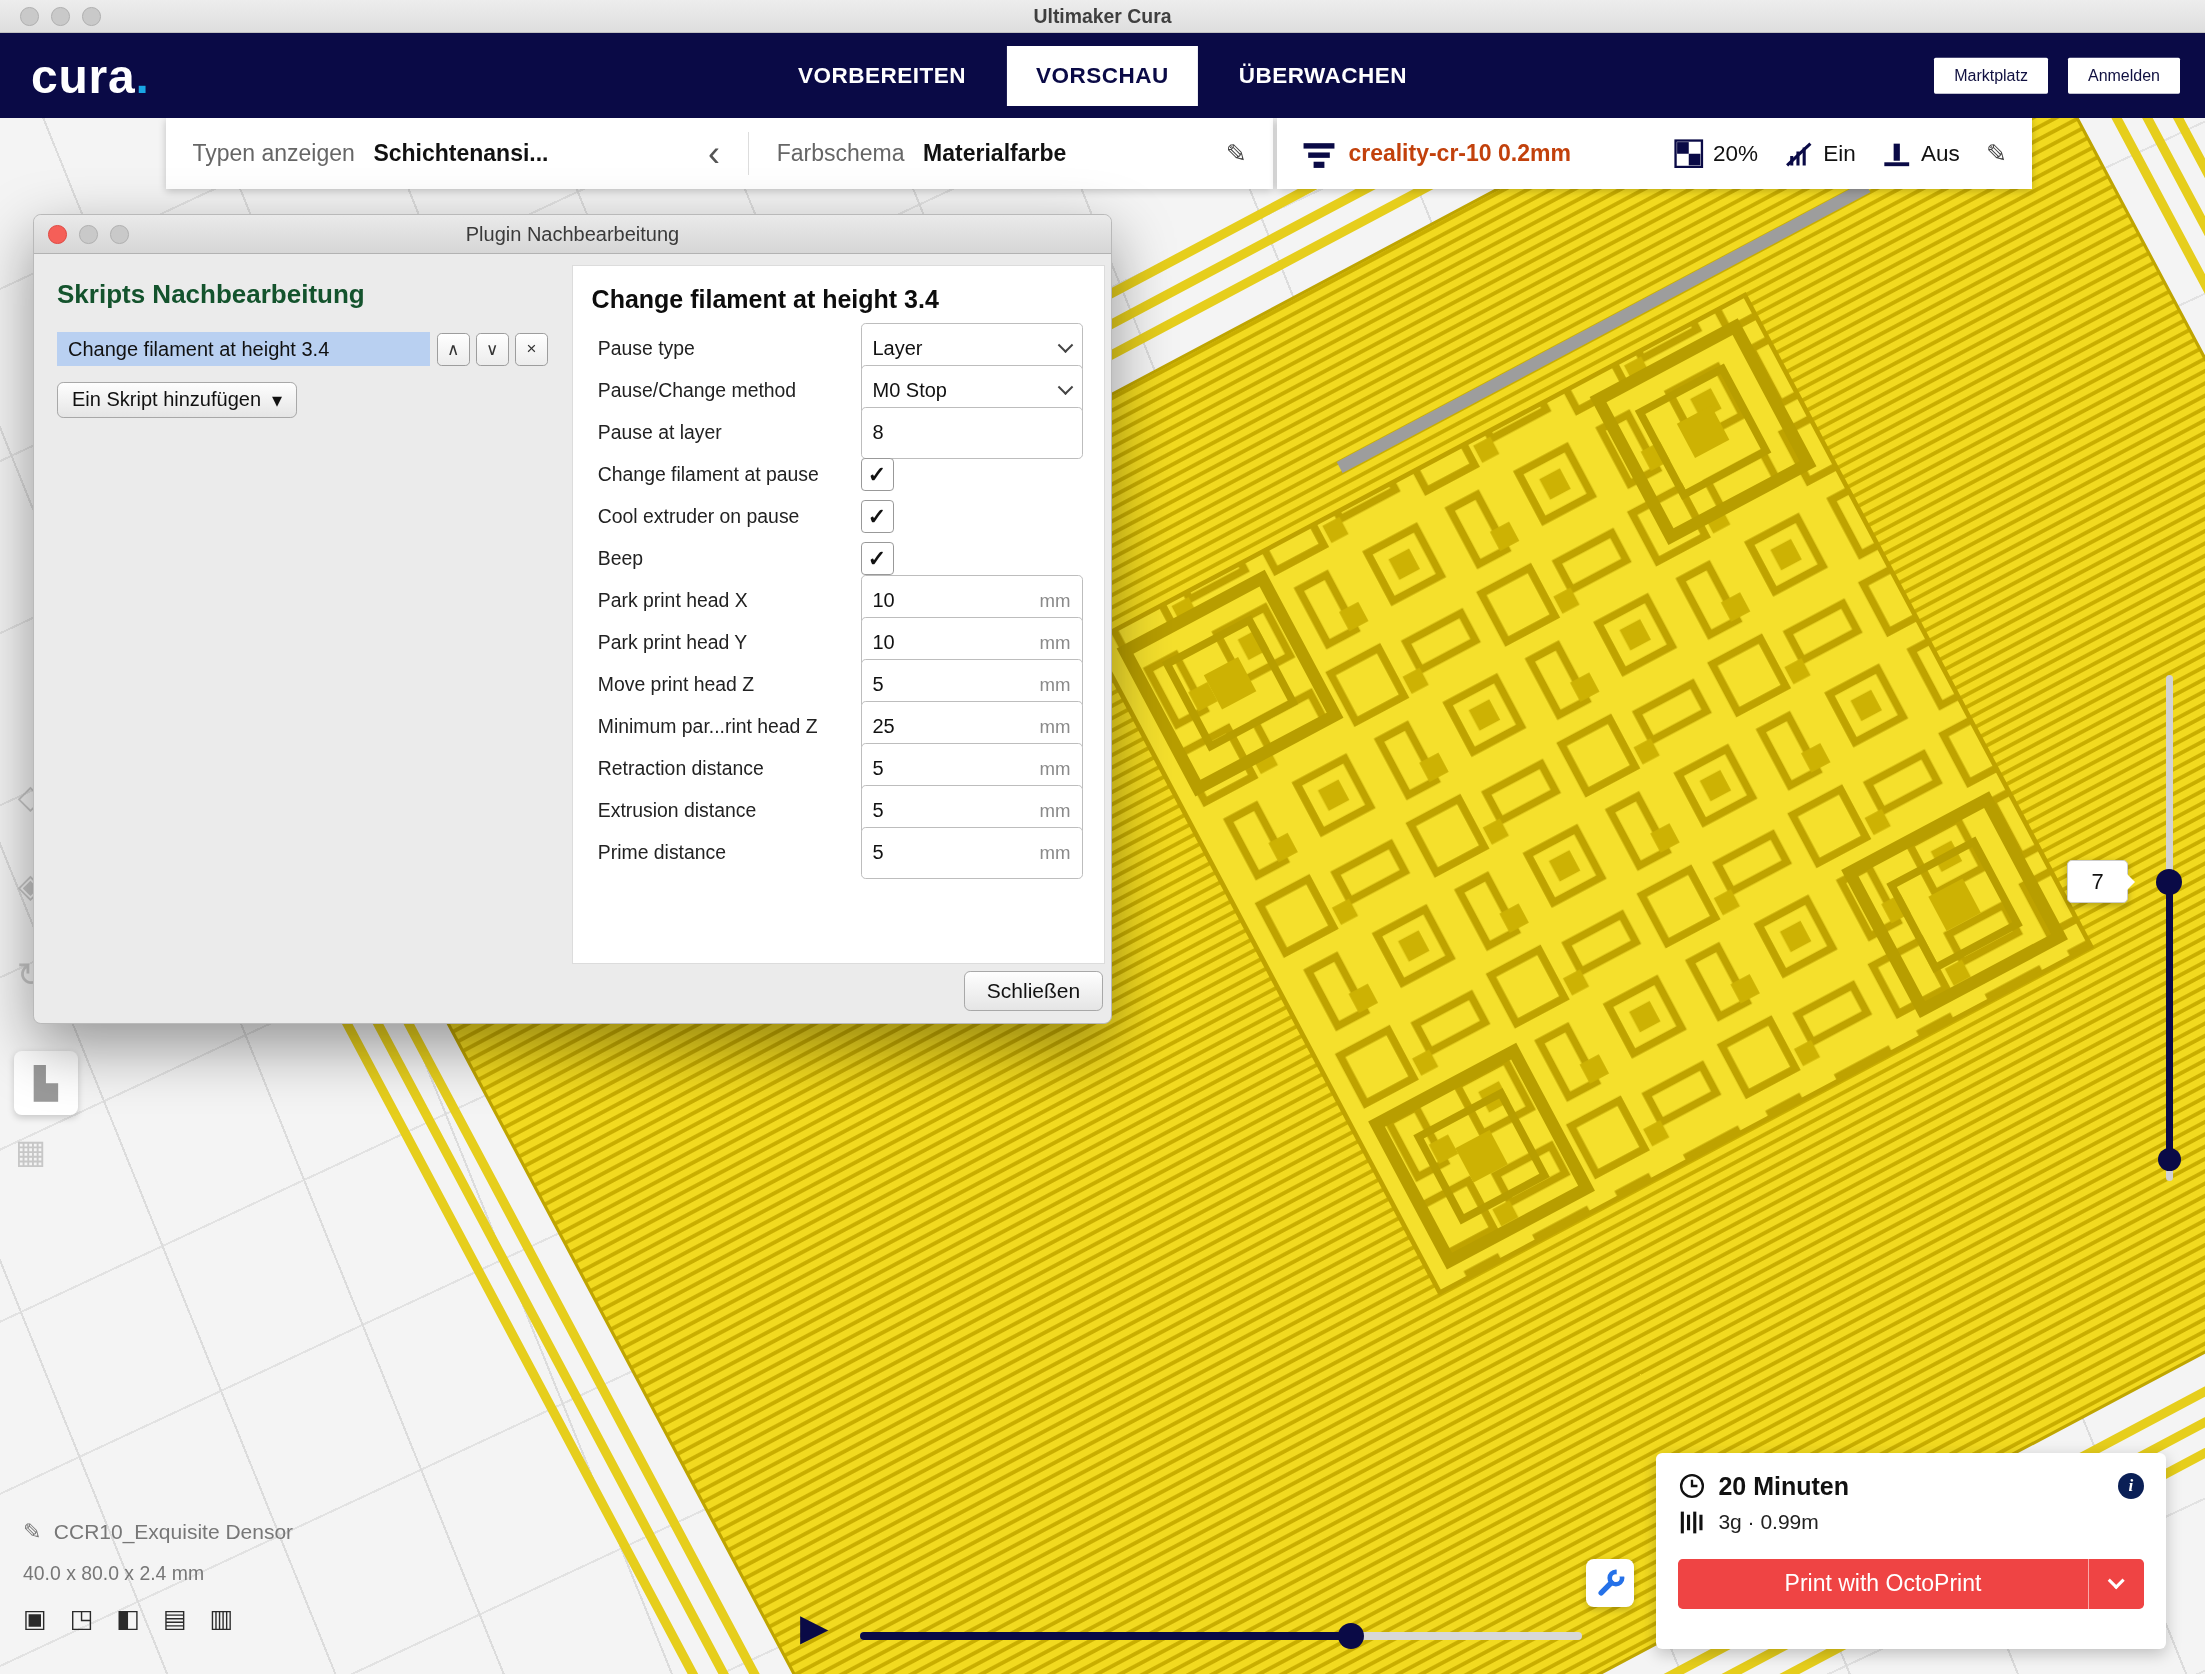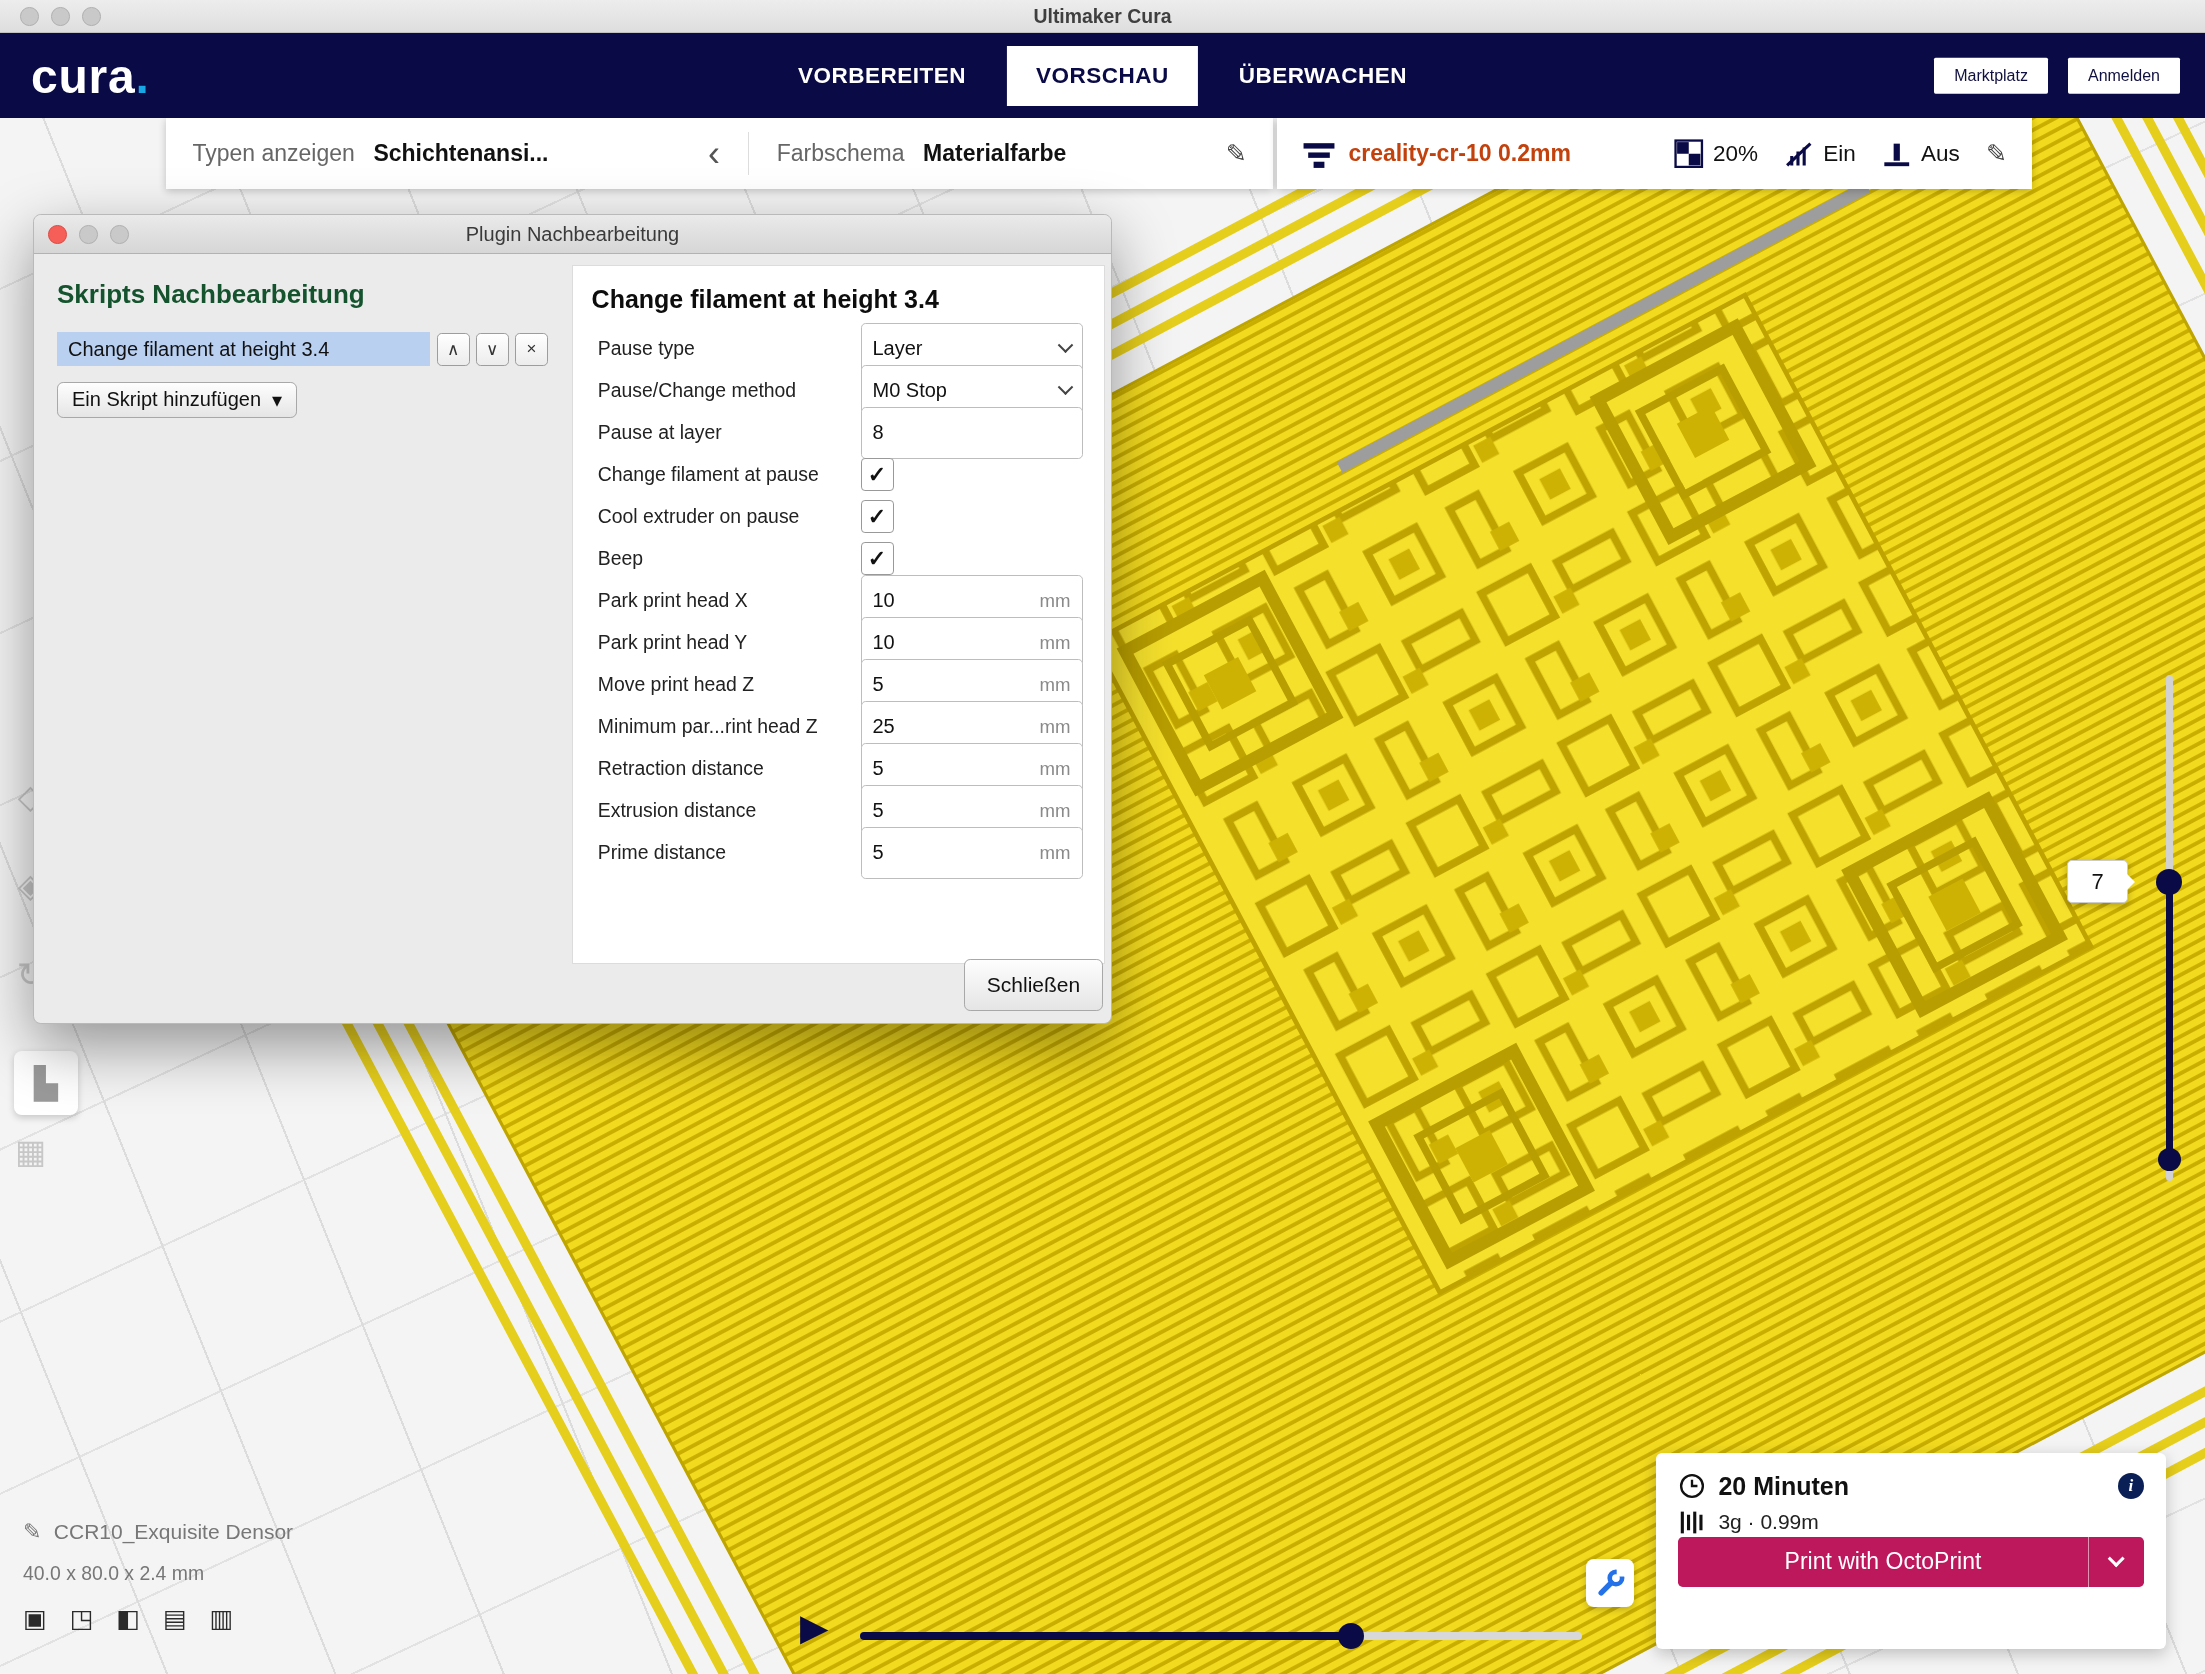--- a/index.html
+++ b/index.html
@@ -84,21 +84,21 @@
   .field-label { width:272px; font-size:19.4px; color:#222; padding-left:9.3px;
     white-space:nowrap; overflow:hidden; }
   .control { width:222px; height:52px; border:1.6px solid #bdbdbd; border-radius:4.7px; background:#fff;
     display:flex; align-items:center; padding:0 11px; font-size:20px; color:#111; }
   .control.nob { border:none; background:transparent; padding:0; }
   .sel-chev { width:11px; height:11px; border-right:2.3px solid #444; border-bottom:2.3px solid #444;
     transform:rotate(45deg) translate(-2.3px,-2.3px); margin-left:auto; }
   .unit { margin-left:auto; color:#8a8a8a; font-size:18.6px; }
   .checkbox { width:33px; height:33px; border:1.6px solid #999; border-radius:3.9px; background:#fff;
     display:flex; align-items:center; justify-content:center; font-size:22px; font-weight:700; color:#111; }
-  .close-btn { position:absolute; right:7.8px; bottom:12.4px; height:52px; padding:0 22px;
+  .close-btn { position:absolute; right:7.8px; bottom:12.4px; height:40px; padding:0 22px;
     background:linear-gradient(#fefefe,#e5e5e5); border:0.8px solid #a8a8a8; border-radius:6.2px;
     font-size:21px; color:#111; display:flex; align-items:center; }
 
   
   .layer-track { position:absolute; left:2166px; top:675px; width:7px; height:506px; background:#d2d2d2;
     border-radius:3.9px; z-index:20; }
   .layer-range { position:absolute; left:2166px; top:881px; width:7px; height:280px; background:#0a0a46;
     border-radius:3.9px; z-index:21; }
   .layer-handle { position:absolute; border-radius:50%; background:#0a0a46; z-index:22; }
   .layer-handle.top { left:2156px; top:869px; width:26.4px; height:26.4px; }
@@ -125,21 +125,21 @@
 
   
   .info-card { position:absolute; left:1656px; top:1453px; width:510px; height:196px; background:#fff;
     border-radius:6.2px; box-shadow:0 4.7px 15.5px rgba(0,0,0,.22); padding:18.6px 22px; z-index:25; }
   .time-row { display:flex; align-items:center; gap:12.4px; font-size:25px; font-weight:700; color:#111; }
   .info-dot { margin-left:auto; width:26.4px; height:26.4px; border-radius:50%; background:#0a1f56; color:#fff;
     font-size:17px; font-weight:700; display:flex; align-items:center; justify-content:center;
     font-family:"Liberation Serif", serif; font-style:italic; }
   .mat-row { display:flex; align-items:center; gap:12.4px; font-size:21px; color:#222; margin-top:9.3px;
     padding-left:1.6px; }
-  .print-btn { margin-top:2px; height:50px; background:#be185d; border-radius:4.7px; display:flex;
+  .print-btn { margin-top:24px; height:50px; background:#ef4444; border-radius:4.7px; display:flex;
     align-items:stretch; color:#fff; overflow:hidden; }
   .print-label { flex:1; display:flex; align-items:center; justify-content:center; font-size:23px; }
   .print-chev { width:56px; border-left:0.8px solid rgba(255,255,255,.55); display:flex; align-items:center;
     justify-content:center; }
   .print-chev span { width:12.4px; height:12.4px; border-right:3.1px solid #fff; border-bottom:3.1px solid #fff;
     transform:rotate(45deg) translate(-2.3px,-2.3px); }
 
   
   .model-info { position:absolute; left:23px; top:1519px; z-index:20; color:#777; }
   .model-name-row { display:flex; align-items:center; gap:12.4px; font-size:21px; }

